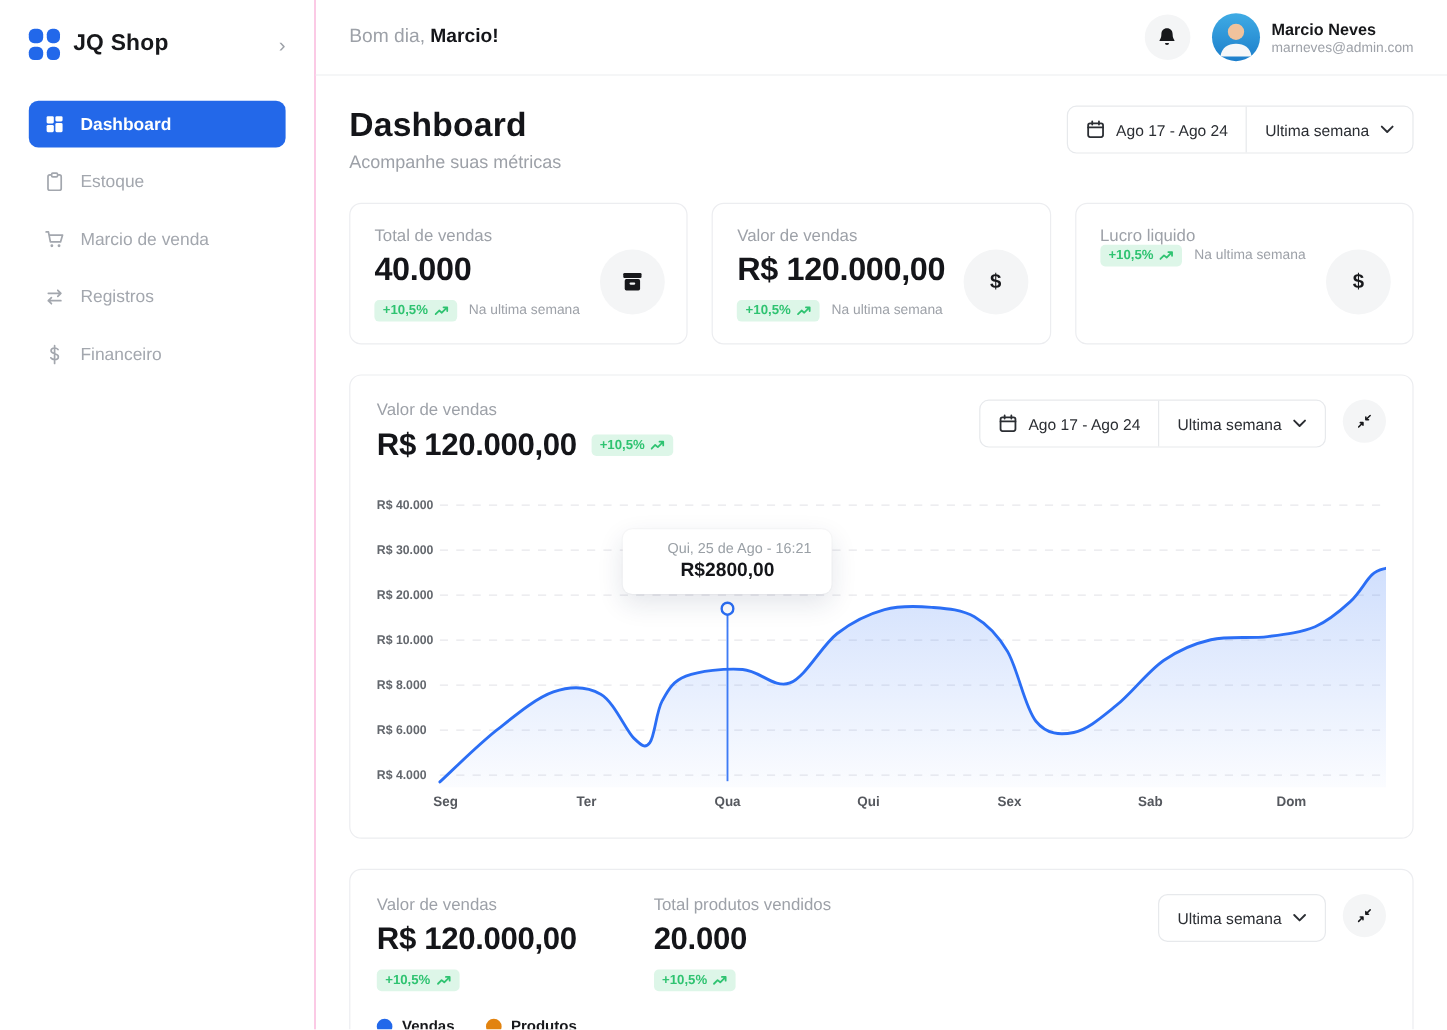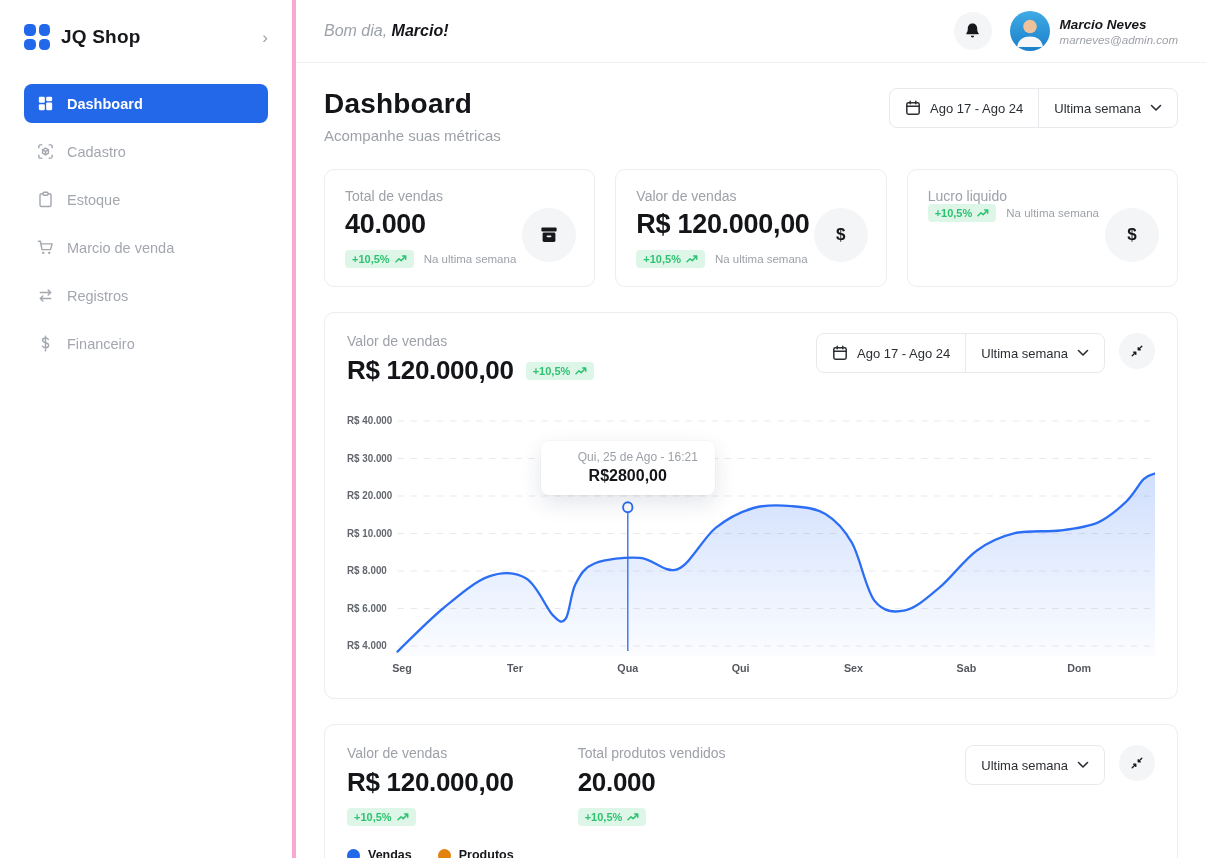--- a/index.html
+++ b/index.html
@@ -1,35 +1,35 @@
 <!DOCTYPE html>
 <html><head>
 <meta charset="utf-8">
 <style>
   * { margin:0; padding:0; box-sizing:border-box; }
   html,body { width:1206px; height:858px; overflow:hidden; background:#fff;
     font-family:"Liberation Sans", sans-serif; color:#17181b; }
   .app { display:flex; width:1206px; height:858px; }
 
   
-  .sidebar { width:296px; flex:none; border-right:4px solid #f9a8d4; display:flex; flex-direction:column; padding:18px 0 28px; background:#fff; }
+  .sidebar { width:263px; flex:none; border-right:1px solid #f9a8d4; display:flex; flex-direction:column; padding:18px 0 28px; background:#fff; }
   .brand { display:flex; align-items:center; padding:6px 24px 34px; }
   .logo-grid { width:26px; height:26px; display:grid; grid-template-columns:1fr 1fr; grid-template-rows:1fr 1fr; gap:3px; }
   .logo-grid span { background:#2268ea; border-radius:4.5px; }
   .brand-name { font-size:19px; font-weight:600; color:#17181b; margin-left:11px; letter-spacing:.2px; }
   .brand-chevron { margin-left:auto; color:#9da1a8; font-size:17px; line-height:1; cursor:pointer; }
   .nav { display:flex; flex-direction:column; gap:9px; padding:0 24px; }
   .nav-item { display:flex; align-items:center; gap:12px; height:39px; padding:0 12px; border-radius:8px; color:#a3a7ae; font-size:14.5px; font-weight:500; cursor:pointer; }
   .nav-item.active { background:#2368e9; color:#fff; font-weight:600; }
   .nav-item svg, .logout svg { width:19px; height:19px; flex:none; }
   .logout { margin-top:auto; display:flex; align-items:center; gap:12px; padding:0 36px; color:#a3a7ae; font-size:14.5px; font-weight:500; cursor:pointer; }
 
   
   .main { flex:1; min-width:0; display:flex; flex-direction:column; }
-  .topbar { height:63px; flex:none; border-bottom:1px solid #eef0f2; display:flex; align-items:center; padding:12px 28px;font-style:italic; }
+  .topbar { height:63px; flex:none; border-bottom:1px solid #eef0f2; display:flex; align-items:center; padding:12px 28px; }
   .greeting { font-size:16px; color:#9da1a8; }
   .greeting b { color:#141519; font-weight:700; }
   .topbar-right { margin-left:auto; display:flex; align-items:center; gap:18px; }
   .icon-circle { width:38px; height:38px; border-radius:50%; background:#f4f5f6; display:flex; align-items:center; justify-content:center; cursor:pointer; }
   .userbox { display:flex; align-items:center; gap:10px; cursor:pointer; }
   .avatar { width:40px; height:40px; border-radius:50%; background:linear-gradient(180deg,#3fabe4,#1c7ecb); overflow:hidden; flex:none; }
   .user-name { font-size:13.5px; font-weight:700; color:#17181b; }
   .user-email { font-size:11.5px; color:#9da1a8; margin-top:2px; }
 
   .content { padding:25px 28px 0; overflow:hidden; }
@@ -96,27 +96,20 @@
 
     <nav class="nav">
       <div class="nav-item active">
         <svg viewBox="0 0 20 20" fill="currentColor">
           <rect x="3" y="3" width="6.3" height="6.3" rx="1.2"></rect>
             <rect x="10.7" y="3" width="6.3" height="4.6" rx="1.2"></rect>
           <rect x="3" y="10.7" width="6.3" height="6.3" rx="1.2"></rect>
             <rect x="10.7" y="9" width="6.3" height="8" rx="1.2"></rect>
         </svg>
         <span>Dashboard</span>
-      </div>
-      <div class="nav-item">
-        <svg viewBox="0 0 20 20" fill="none" stroke="currentColor" stroke-width="1.5" stroke-linecap="round" stroke-linejoin="round">
-          <path d="M3 6V4.7A1.7 1.7 0 0 1 4.7 3H6.2 M13.8 3h1.5A1.7 1.7 0 0 1 17 4.7V6 M17 14v1.3a1.7 1.7 0 0 1-1.7 1.7h-1.5 M6.2 17H4.7A1.7 1.7 0 0 1 3 15.3V14"></path>
-          <path d="M10 6.4 13.1 8.2v3.6L10 13.6 6.9 11.8V8.2z M10 10l3.1-1.8 M10 10 6.9 8.2 M10 10v3.6"></path>
-        </svg>
-        <span>Cadastro</span>
       </div>
       <div class="nav-item">
         <svg viewBox="0 0 20 20" fill="none" stroke="currentColor" stroke-width="1.5" stroke-linejoin="round">
           <rect x="4.2" y="4" width="11.6" height="13.4" rx="1.6"></rect>
           <rect x="7.4" y="2.4" width="5.2" height="3.2" rx="1" fill="#fff"></rect>
         </svg>
         <span>Estoque</span>
       </div>
       <div class="nav-item">
         <svg viewBox="0 0 20 20" fill="none" stroke="currentColor" stroke-width="1.5" stroke-linecap="round" stroke-linejoin="round">

